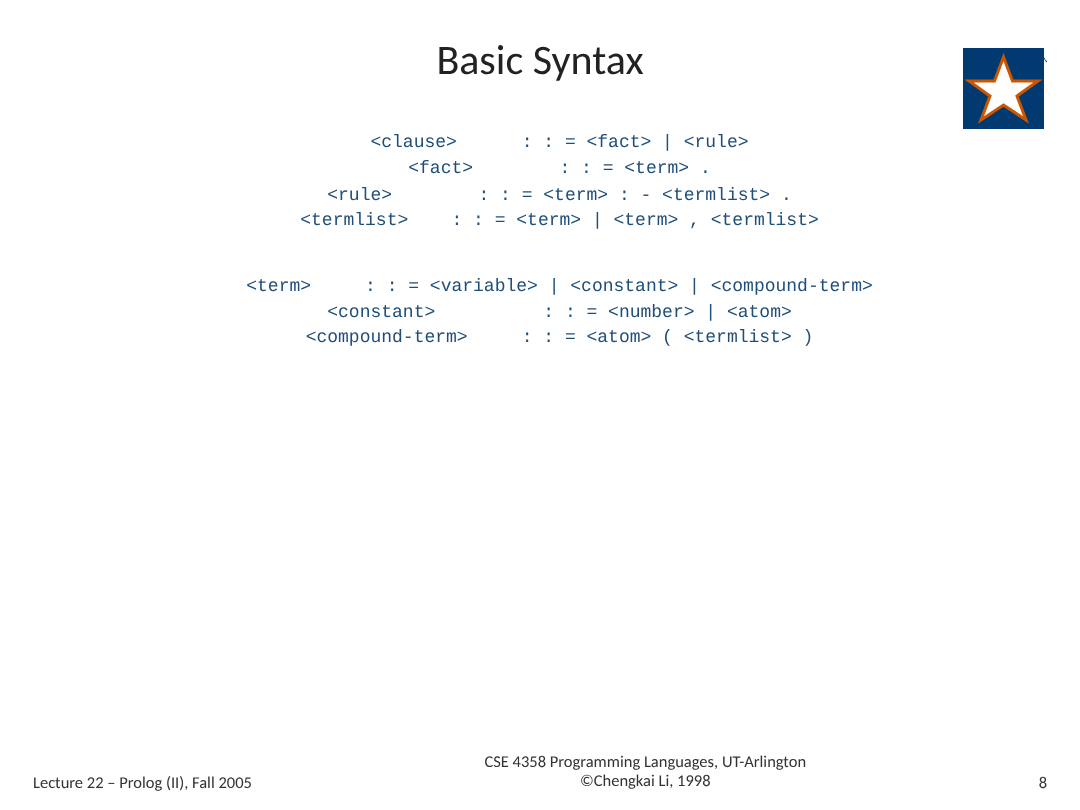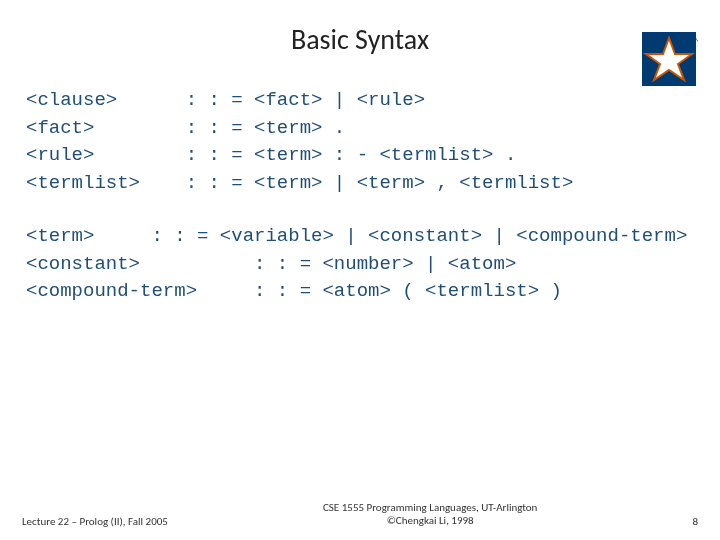--- a/index.html
+++ b/index.html
@@ -20,25 +20,26 @@
   }
   .logo {
     position: absolute;
     top: 30px;
     right: 22px;
     width: 58px;
     height: 58px;
   }
   .grammar {
     font-family: "Courier New", Courier, monospace;
-    font-size: 19px;
+    font-size: 12px;
     color: #1f4e79;
     line-height: 1.45;
     white-space: pre;
     padding: 30px 0 0 26px;
+    text-align: center;
   }
   .block2 {
     padding-top: 26px;
   }
   .footer {
     position: absolute;
     bottom: 12px;
     left: 0;
     width: 100%;
     font-size: 11px;
@@ -70,17 +71,17 @@
 &lt;fact&gt;        : : = &lt;term&gt; .
 &lt;rule&gt;        : : = &lt;term&gt; : - &lt;termlist&gt; .
 &lt;termlist&gt;    : : = &lt;term&gt; | &lt;term&gt; , &lt;termlist&gt;</div>
 <div class="grammar block2">&lt;term&gt;     : : = &lt;variable&gt; | &lt;constant&gt; | &lt;compound-term&gt;
 &lt;constant&gt;          : : = &lt;number&gt; | &lt;atom&gt;
 &lt;compound-term&gt;     : : = &lt;atom&gt; ( &lt;termlist&gt; )</div>
 
 <div class="footer">
   <div class="footer-left">Lecture 22 – Prolog (II), Fall 2005</div>
   <div class="footer-center">
-    <div>CSE 1555 Programming Languages, UT-Arlington</div>
+    <div>CSE 4358 Programming Languages, UT-Arlington</div>
     <div>©Chengkai Li, 1998</div>
   </div>
   <div class="footer-right">8</div>
 </div>
 
 </body></html>

